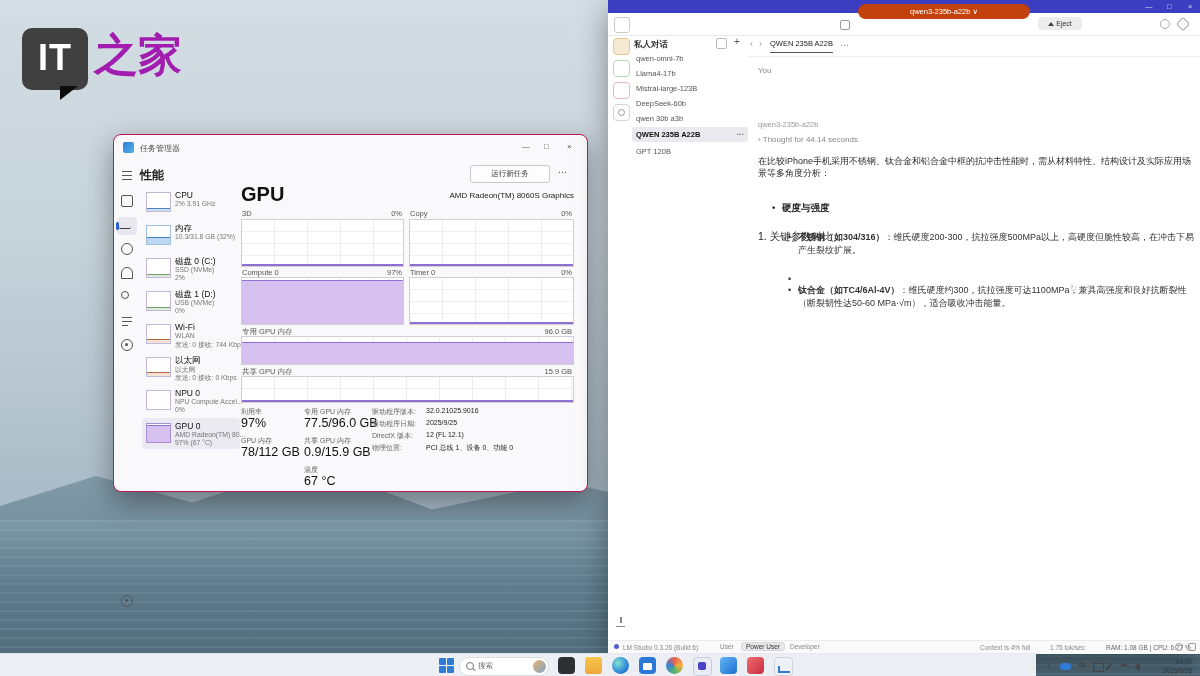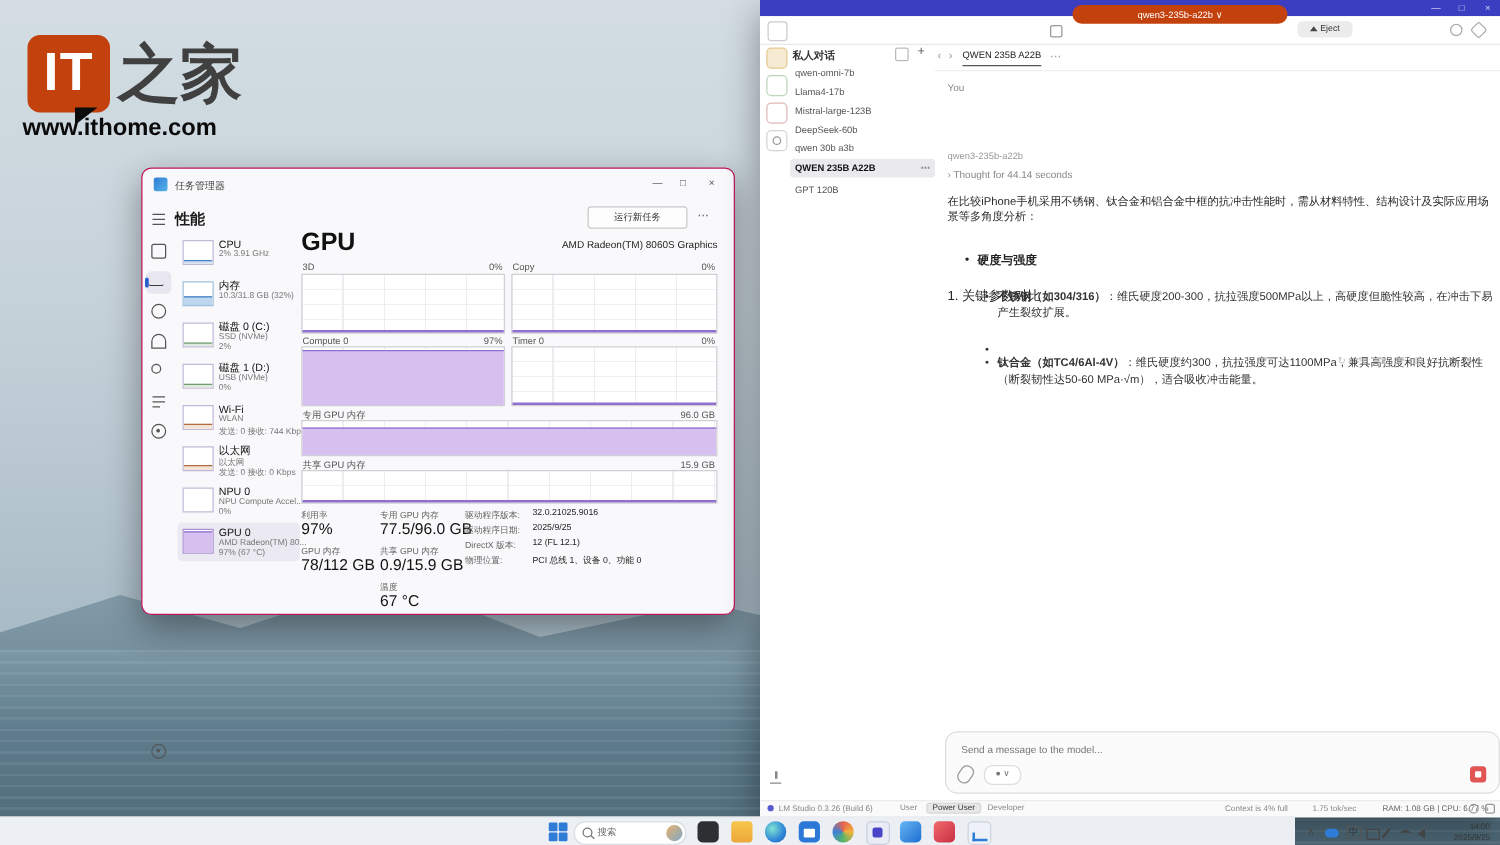--- a/index.html
+++ b/index.html
@@ -5,23 +5,23 @@
   html,body{margin:0;padding:0;}
   body{font-family:"Liberation Sans","DejaVu Sans",sans-serif;-webkit-font-smoothing:antialiased;}
   .desktop{position:relative;width:1200px;height:676px;overflow:hidden;background:#b9c7d1;}
   .ab{position:absolute;}
   
   .sky{left:0;top:0;width:1200px;height:540px;background:linear-gradient(180deg,#d3dde3 0%,#c6d2da 45%,#b3c3cd 78%,#a4b8c4 100%);}
   .mtn{left:0;top:440px;width:1200px;height:120px;background:linear-gradient(180deg,#8ba1ae,#6e8a98);clip-path:polygon(0 55%,8% 30%,16% 52%,26% 20%,36% 58%,47% 35%,58% 60%,70% 28%,82% 55%,92% 38%,100% 60%,100% 100%,0 100%);}
   .water{left:0;top:520px;width:1200px;height:156px;background:linear-gradient(180deg,#7d98a6 0%,#5f7d8d 40%,#4d6877 100%);}
   .water:after{content:"";position:absolute;inset:0;background:repeating-linear-gradient(180deg,rgba(255,255,255,.07) 0 2px,transparent 2px 9px);}
   
-  .wm-bubble{left:22px;top:28px;width:66px;height:62px;background:#c2410c;border-radius:10px;color:#fff;font-weight:bold;font-size:43px;text-align:center;line-height:60px;letter-spacing:1px;}
+  .wm-bubble{left:22px;top:28px;width:66px;height:62px;background:#404040;border-radius:10px;color:#fff;font-weight:bold;font-size:36px;text-align:center;line-height:60px;letter-spacing:1px;}
   .wm-tail{left:60px;top:86px;width:0;height:0;border-left:18px solid #0d0d0d;border-bottom:14px solid transparent;}
-  .wm-cn{left:94px;top:26px;font-weight:900;font-size:50px;color:#404040;font-family:"Liberation Serif","DejaVu Serif",serif;}
+  .wm-cn{left:94px;top:26px;font-weight:900;font-size:44px;color:#a21caf;font-family:"Liberation Serif","DejaVu Serif",serif;}
   .wm-url{left:18px;top:92px;font-weight:bold;font-size:19px;color:#0a0a0a;}
   
   .win{box-shadow:0 10px 28px rgba(0,0,0,.38);}
   
   .tm{left:113px;top:134px;width:473px;height:356px;background:#f9f9fb;border-radius:8px;font-size:8px;color:#1a1a1a;border:1px solid #be185d;}
   .tm-titlebar{left:0;top:0;width:100%;height:24px;}
   .tm-appicon{left:9px;top:7px;width:11px;height:11px;border-radius:2px;background:linear-gradient(135deg,#2f7cd6,#55b3e8);}
   .tm-title{left:26px;top:8px;font-size:8px;color:#444;}
   .tm-cap{top:7px;color:#555;font-size:8px;}
   .tm-rail{left:0;top:24px;width:26px;height:330px;}
@@ -97,21 +97,20 @@
 
 <div class="desktop">
 
   <div class="ab sky"></div>
   <div class="ab mtn"></div>
   <div class="ab water"></div>
 
   <div class="ab wm-bubble"><span>IT</span></div>
   <div class="ab wm-tail"></div>
   <div class="ab wm-cn">之家</div>
-  <div class="ab wm-url">www.ithome.com</div>
 
   <div class="ab tm win">
     <div class="ab tm-titlebar">
       <div class="ab tm-appicon"></div>
       <div class="ab tm-title">任务管理器</div>
       <div class="ab tm-cap" style="left:408px;">—</div>
       <div class="ab tm-cap" style="left:430px;">□</div>
       <div class="ab tm-cap" style="left:453px;">×</div>
     </div>
 
@@ -330,26 +329,20 @@
     <div class="ab" style="left:180px;top:274px;font-size:9px;color:#333;">•</div>
     <div class="ab" style="left:455px;top:283px;">
       <span class="act-ico">↻</span>
       <span class="act-ico">✎</span>
       <span class="act-ico">⧉</span>
       <span class="act-ico">≡</span>
       <span class="act-ico">⊞</span>
       <span class="act-ico">⋯</span>
     </div>
 
-    <div class="ab lm-input">
-      <textarea placeholder="Send a message to the model..." style=""></textarea>
-      <div class="clip"></div>
-      <div class="toolpill">● ∨</div>
-      <div class="stopbtn"></div>
-    </div>
 
     <div class="ab lm-status">
       <div class="ab" style="left:6px;top:3px;width:5px;height:5px;border-radius:50%;background:#5a5ad0;"></div>
       <div class="ab" style="left:15px;top:3px;">LM Studio 0.3.26 (Build 6)</div>
       <span class="mode" style="left:112px;">User</span>
       <span class="mode sel" style="left:133px;">Power User</span>
       <span class="mode" style="left:182px;">Developer</span>
       <span class="ab" style="left:372px;top:3px;">Context is 4% full</span>
       <span class="ab" style="left:442px;top:3px;">1.75 tok/sec</span>
       <span class="ab" style="left:498px;top:3px;color:#666;">RAM: 1.08 GB | CPU: 6.77 %</span>

